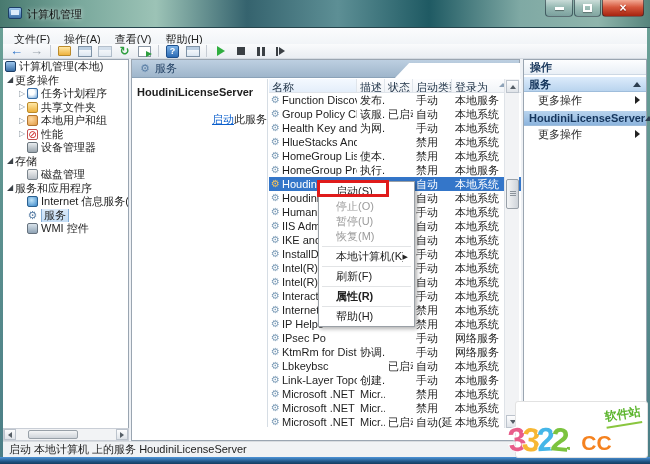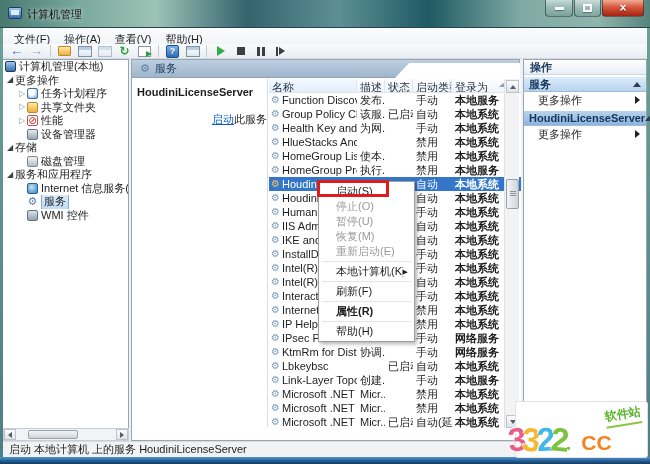--- a/index.html
+++ b/index.html
@@ -110,21 +110,21 @@
   .hcol{border-right:1px solid #e0e5eb;padding:1px 3px;white-space:nowrap;overflow:hidden;color:#23364a;position:relative;}
   .hcol.sorted{background:linear-gradient(#f4f9ff,#e4eefa);}
   .sort-arrow{position:absolute;right:14px;top:4px;width:0;height:0;
     border-left:4px solid transparent;border-right:4px solid transparent;border-bottom:4px solid #8fa3b8;}
   .c-name{width:88px;} .c-desc{width:28px;} .c-status{width:28px;} .c-startup{width:39px;} .c-logon{width:52px;border-right:none;}
   #list-rows{position:relative;}
   .srow{display:flex;height:14px;align-items:center;white-space:nowrap;}
   .srow>span{overflow:hidden;padding:0 3px;flex:none;white-space:nowrap;}
   .srow .cell-name{width:88px;display:flex;align-items:center;gap:2px;padding-left:2px;}
   .srow .gear{font-size:10px;color:#7d9db8;flex:none;line-height:10px;}
-  .srow .cell-desc{width:28px;} .srow .cell-status{width:28px;} .srow .cell-startup{width:39px;} .srow .cell-logon{width:52px;font-weight:bold;}
+  .srow .cell-desc{width:28px;} .srow .cell-status{width:28px;} .srow .cell-startup{width:39px;} .srow .cell-logon{width:52px;}
   .srow.selected{background:#3476c9;color:#fff;}
   .srow.selected .gear{color:#f3c35f;}
 
   #list-vscroll{position:absolute;left:372px;top:19px;width:15px;height:349px;background:#f2f3f5;border-left:1px solid #dfe3e8;}
   #list-vscroll .sb-btn{width:13px;height:13px;margin:1px 0 0 1px;}
   #vthumb{position:absolute;left:1px;top:100px;width:13px;height:30px;border:1px solid #98a0a8;border-radius:2px;
     background:linear-gradient(90deg,#f4f5f6,#cfd4da);}
   #vthumb::after{content:"";position:absolute;left:3px;top:13px;width:6px;height:1px;background:#8b939b;box-shadow:0 2px 0 #8b939b,0 -2px 0 #8b939b;}
   #vscroll-down{position:absolute;left:0;bottom:0;}
 
@@ -281,20 +281,25 @@
         <span class="tlabel">任务计划程序</span>
       </div>
 
 
       <div class="trow collapsed" style="padding-left: 14px;">
         <span class="exp"></span>
         <span class="ic shared-folders-icon"></span>
         <span class="tlabel">共享文件夹</span>
       </div>
 
+      <div class="trow collapsed" style="padding-left: 14px;">
+        <span class="exp"></span>
+        <span class="ic users-icon"></span>
+        <span class="tlabel">本地用户和组</span>
+      </div>
 
       <div class="trow collapsed" style="padding-left: 14px;">
         <span class="exp"></span>
         <span class="ic performance-icon"></span>
         <span class="tlabel">性能</span>
       </div>
 
       <div class="trow leaf" style="padding-left: 14px;">
         <span class="exp"></span>
         <span class="ic device-manager-icon"></span>
@@ -694,24 +699,20 @@
       <div class="mrow disabled">
         <span class="mlabel">暂停(U)</span>
         <span class="sub"></span>
       </div>
 
       <div class="mrow disabled">
         <span class="mlabel">恢复(M)</span>
         <span class="sub"></span>
       </div>
 
-      <div class="mrow disabled">
-        <span class="mlabel">重新启动(E)</span>
-        <span class="sub"></span>
-      </div>
     <div class="msep"></div>
       <div class="mrow">
         <span class="mlabel">本地计算机(K)</span>
         <span class="sub">▶</span>
       </div>
     <div class="msep"></div>
       <div class="mrow">
         <span class="mlabel">刷新(F)</span>
         <span class="sub"></span>
       </div>

